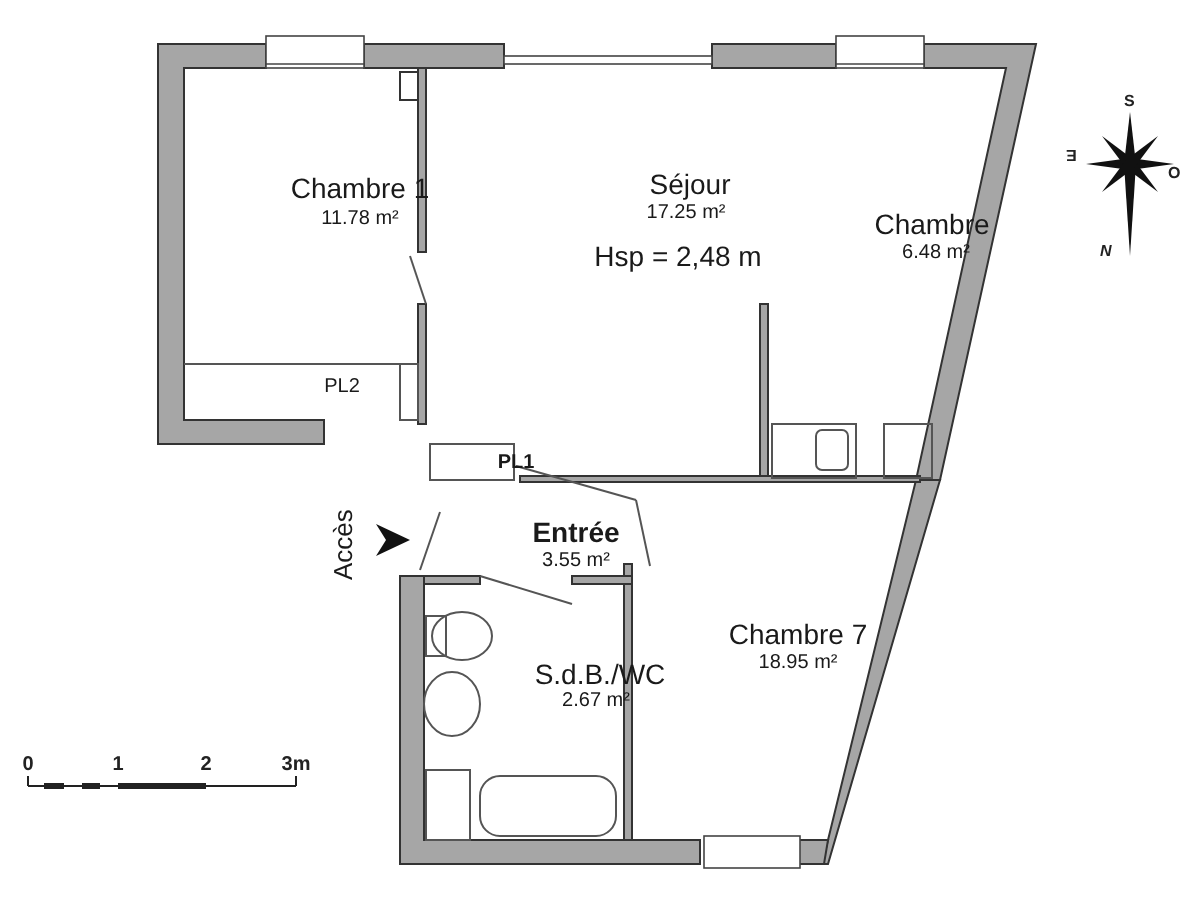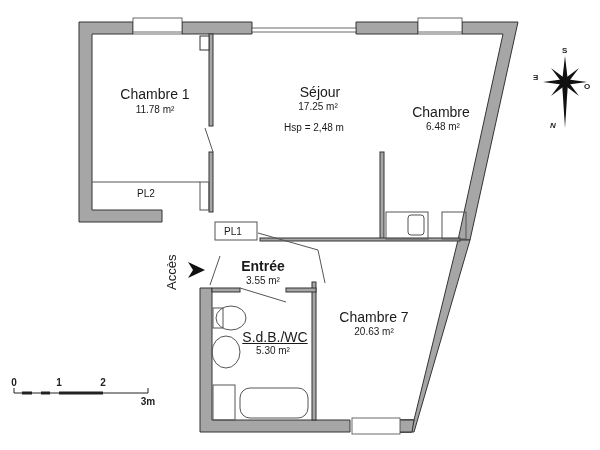--- a/index.html
+++ b/index.html
@@ -1,18 +1,18 @@
 <!DOCTYPE html>
 <html><head>
 <meta charset="utf-8">
 <style>
   html, body { margin:0; padding:0; background:#ffffff; }
   body { width:600px; height:450px; position:relative; overflow:hidden; font-family:"Liberation Sans", sans-serif; }
   svg.plan { position:absolute; left:0; top:0; }
-  .lbl { position:absolute; color:#1a1a1a; white-space:nowrap; transform:translateX(-50%); }
+  .lbl { position:absolute; color:#1a1a1a; white-space:nowrap; transform:translateX(-50%);margin-left:25px; }
   .room-name { font-size:14px; line-height:16px; }
   .room-area { font-size:10px; line-height:12px; }
   .small { font-size:10px; }
   .scale-tick { position:absolute; font-size:10px; font-weight:bold; color:#222; transform:translateX(-50%); }
   .acces { position:absolute; left:164px; top:290px; font-size:13px; transform:rotate(-90deg); transform-origin:left top; color:#1a1a1a; }
   .compass-lbl { position:absolute; font-size:8px; font-weight:bold; color:#222; }
 </style>
 </head>
 <body>
 
@@ -91,40 +91,40 @@
     <line x1="41" y1="393" x2="50" y2="393" stroke-width="3"></line>
     <line x1="59" y1="393" x2="103" y2="393" stroke-width="3"></line>
   </g>
 </svg>
 
 <div class="lbl room-name" style="left:155px;top:86px;">Chambre 1</div>
 <div class="lbl room-area" style="left:155px;top:104px;">11.78 m²</div>
 
 <div class="lbl room-name" style="left:320px;top:84px;">Séjour</div>
 <div class="lbl room-area" style="left:318px;top:101px;">17.25 m²</div>
-<div class="lbl room-area" style="left:314px;top:122px;font-size:10px;">Hsp =  2,48 m</div>
+<div class="lbl room-area" style="left:314px;top:122px;font-size:14px;">Hsp =  2,48 m</div>
 
 <div class="lbl room-name" style="left:441px;top:104px;">Chambre</div>
 <div class="lbl room-area" style="left:443px;top:121px;">6.48 m²</div>
 
 <div class="lbl room-name" style="left:263px;top:258px;font-weight:bold;">Entrée</div>
 <div class="lbl room-area" style="left:263px;top:275px;">3.55 m²</div>
 
-<div class="lbl room-name" style="left:275px;top:329px;text-decoration:underline;">S.d.B./WC</div>
-<div class="lbl room-area" style="left:273px;top:345px;">5.30 m²</div>
+<div class="lbl room-name" style="left:275px;top:329px;">S.d.B./WC</div>
+<div class="lbl room-area" style="left:273px;top:345px;">2.67 m²</div>
 
 <div class="lbl room-name" style="left:374px;top:309px;">Chambre 7</div>
-<div class="lbl room-area" style="left:374px;top:326px;">20.63 m²</div>
+<div class="lbl room-area" style="left:374px;top:326px;">18.95 m²</div>
 
 <div class="lbl small" style="left:146px;top:188px;">PL2</div>
-<div class="lbl small" style="left:233px;top:226px;">PL1</div>
+<div class="lbl small" style="left:233px;top:226px;font-weight:bold;">PL1</div>
 
 <div class="acces">Accès</div>
 
 <div class="compass-lbl" style="left:562px;top:46px;">S</div>
 <div class="compass-lbl" style="left:533px;top:73px;transform:rotate(180deg);">E</div>
 <div class="compass-lbl" style="left:584px;top:82px;">O</div>
 <div class="compass-lbl" style="left:550px;top:121px;font-style:italic;">N</div>
 
 <div class="scale-tick" style="left:14px;top:377px;">0</div>
 <div class="scale-tick" style="left:59px;top:377px;">1</div>
 <div class="scale-tick" style="left:103px;top:377px;">2</div>
-<div class="scale-tick" style="left:148px;top:396px;text-align:center;">3m</div>
+<div class="scale-tick" style="left:148px;top:377px;text-align:center;">3m</div>
 
 </body></html>

